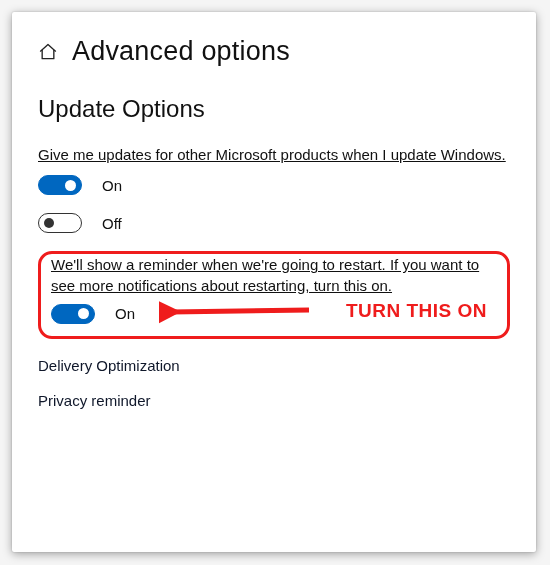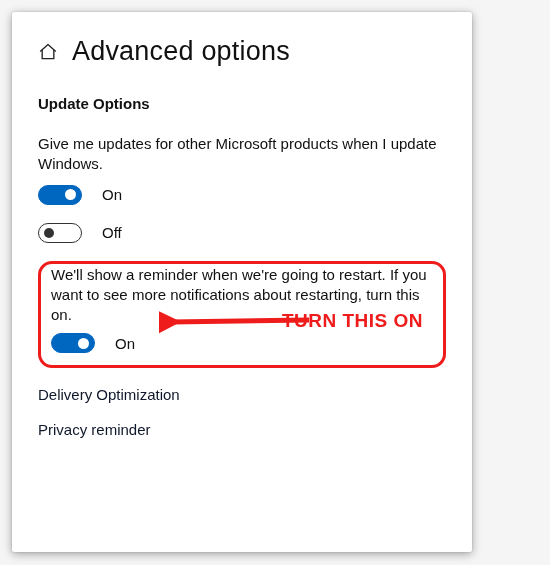--- a/index.html
+++ b/index.html
@@ -5,33 +5,33 @@
     * { box-sizing: border-box; margin: 0; padding: 0; }
     body {
       font-family: "Segoe UI", -apple-system, sans-serif;
       background: #f5f5f5;
       padding: 12px;
       width: 550px;
       height: 565px;
     }
     .card {
       background: #fff;
-      width: 460px;
+      width: 524px;
       height: 540px;
       border-radius: 2px;
       box-shadow: 0 2px 10px rgba(0,0,0,0.35), 0 0 2px rgba(0,0,0,0.2);
       padding: 24px 26px 20px 26px;
       position: relative;
     }
     .titlebar { display: flex; align-items: center; gap: 14px; margin-bottom: 28px; }
     .home-icon svg { width: 20px; height: 20px; display: block; stroke: #222; }
     .page-title { font-size: 27px; font-weight: 400; color: #111; letter-spacing: 0.2px; }
-    .section-header { font-size: 15px; font-weight: 700; color: #111; margin-bottom: 22px; }
+    .section-header { font-size: 24px; font-weight: 400; color: #111; margin-bottom: 22px; }
     .option { margin-bottom: 18px; }
-    .option-desc { font-size: 15px; color: #111; line-height: 1.35; margin-bottom: 10px; }
+    .option-desc { font-size: 15px; color: #111; line-height: 1.35; margin-bottom: 10px; text-decoration: underline; }
     .toggle-row { display: flex; align-items: center; gap: 20px; }
     .toggle {
       width: 44px; height: 20px; border-radius: 10px; position: relative;
       border: 1px solid #333; background: #fff; cursor: pointer; flex-shrink: 0;
     }
     .toggle .knob {
       position: absolute; width: 10px; height: 10px; border-radius: 50%;
       background: #333; top: 4px; left: 5px;
     }
     .toggle.on { background: #0067c0; border-color: #0067c0; }

